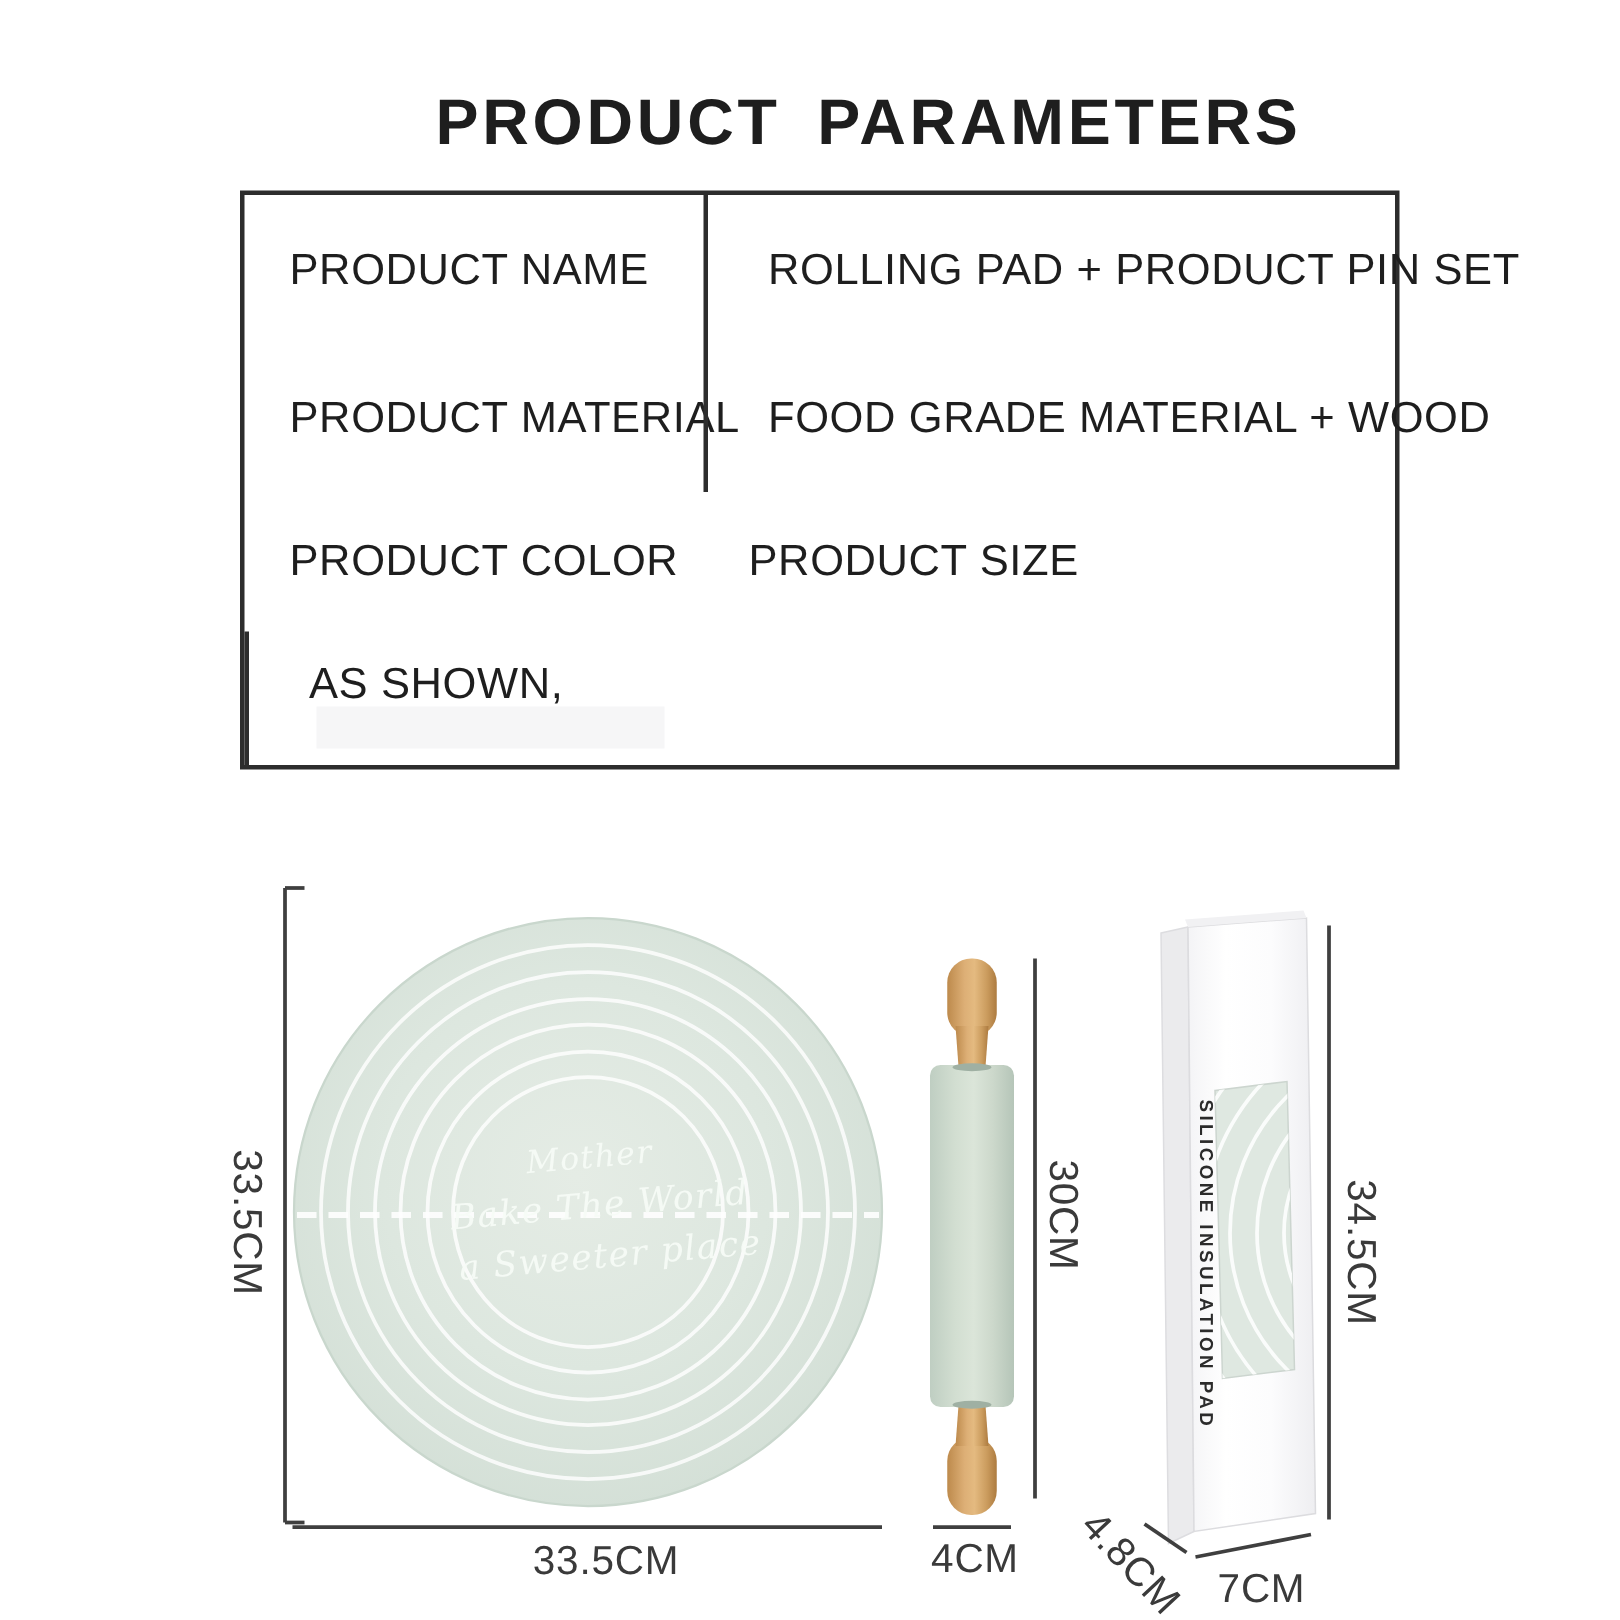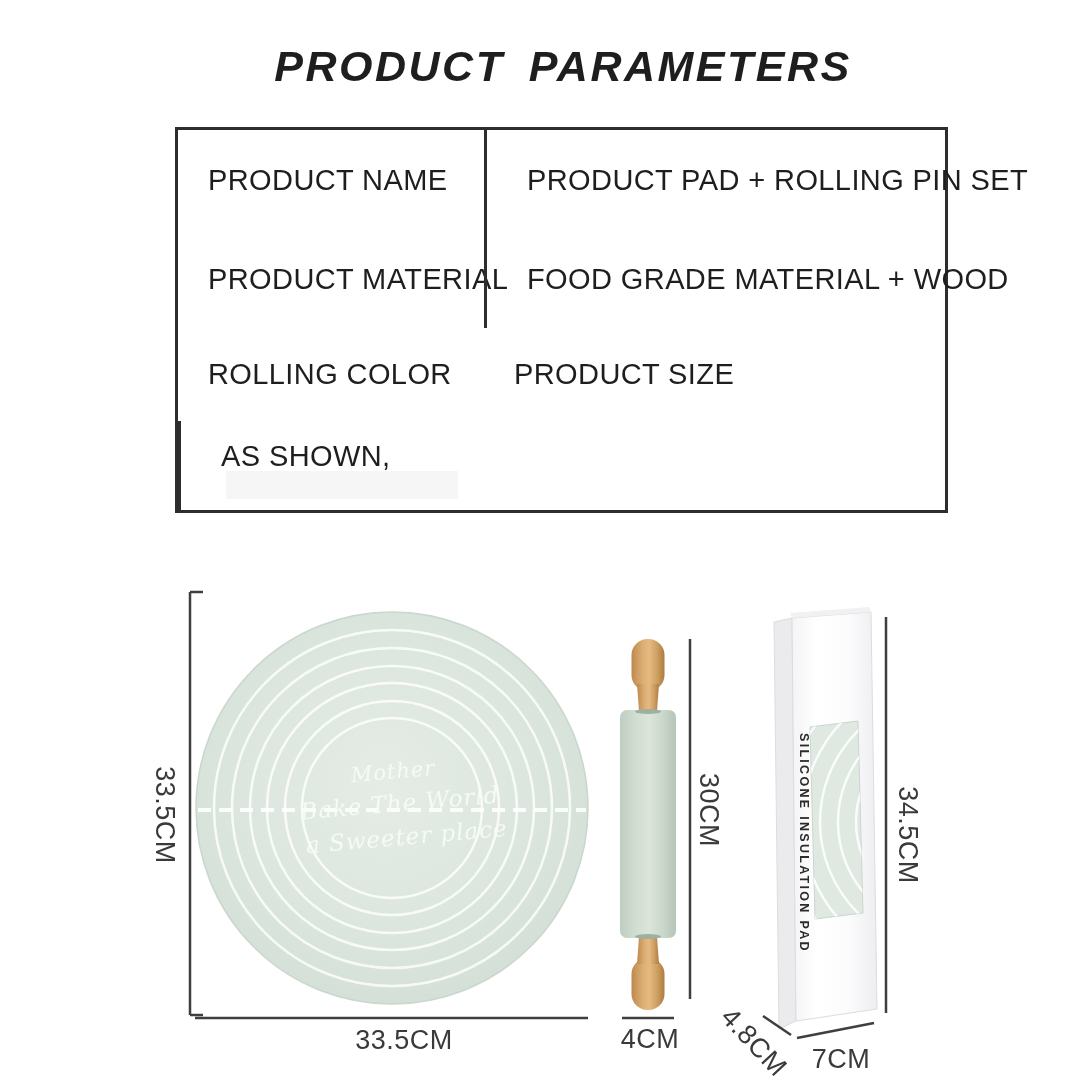--- a/index.html
+++ b/index.html
@@ -4,24 +4,24 @@
 <style>
   html,body{margin:0;padding:0;}
   body{
     width:1080px;height:1080px;position:relative;background:#ffffff;
     font-family:"Liberation Sans","DejaVu Sans",sans-serif;
     overflow:hidden;
   }
   .title{
     position:absolute;left:563px;top:42px;transform:translateX(-50%);
     font-size:43px;font-weight:700;color:var(--text_dark,#1c1c1c);
-    letter-spacing:2.5px;word-spacing:10px;white-space:nowrap;margin:0;font-style:italic;
+    letter-spacing:2.5px;word-spacing:10px;white-space:nowrap;margin:16px;
   }
   .params-table{
-    position:absolute;left:175px;top:127px;width:767px;
+    position:absolute;left:160px;top:127px;width:767px;
     border:3px solid var(--table_border,#2d2d2d);
     display:grid;grid-template-columns:306px 1fr;
     grid-template-rows:100px 98px 93px 89px;
     box-sizing:content-box;background:#fff;
   }
   .cell{
     display:flex;align-items:center;
     font-size:29px;color:var(--text_dark,#1f1f1f);letter-spacing:.4px;
     position:relative;box-sizing:border-box;white-space:nowrap;
   }
@@ -41,26 +41,26 @@
   }
   .box-side-text{font-size:12.5px;font-weight:700;letter-spacing:2.3px;fill:#2b2b2b;}
 </style>
 </head>
 <body>
 
 <h1 class="title">PRODUCT PARAMETERS</h1>
 
 <div class="params-table">
   <div class="cell label row1">PRODUCT NAME</div>
-  <div class="cell value row1">PRODUCT PAD + ROLLING PIN SET</div>
+  <div class="cell value row1">ROLLING PAD + PRODUCT PIN SET</div>
 
   <div class="cell label row2">PRODUCT MATERIAL</div>
   <div class="cell value row2">FOOD GRADE MATERIAL + WOOD</div>
 
-  <div class="cell label row2">ROLLING COLOR</div>
+  <div class="cell label row2">PRODUCT COLOR</div>
   <div class="cell label row2">PRODUCT SIZE</div>
 
   <div class="cell value row2 top-align">
     <span>AS SHOWN,</span>
     <span class="watermark"></span>
   </div>
 </div>
 
 <svg class="diagram-svg" width="1080" height="520" viewBox="0 560 1080 520">
   <defs>

